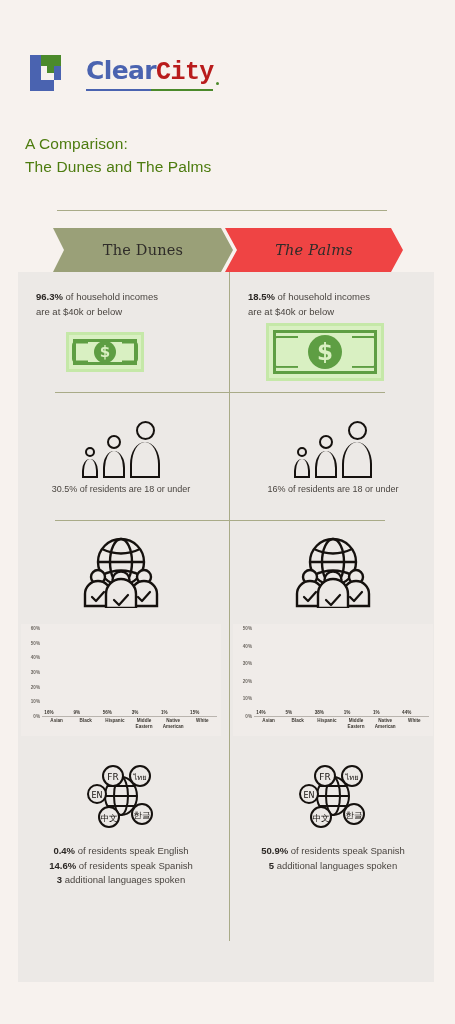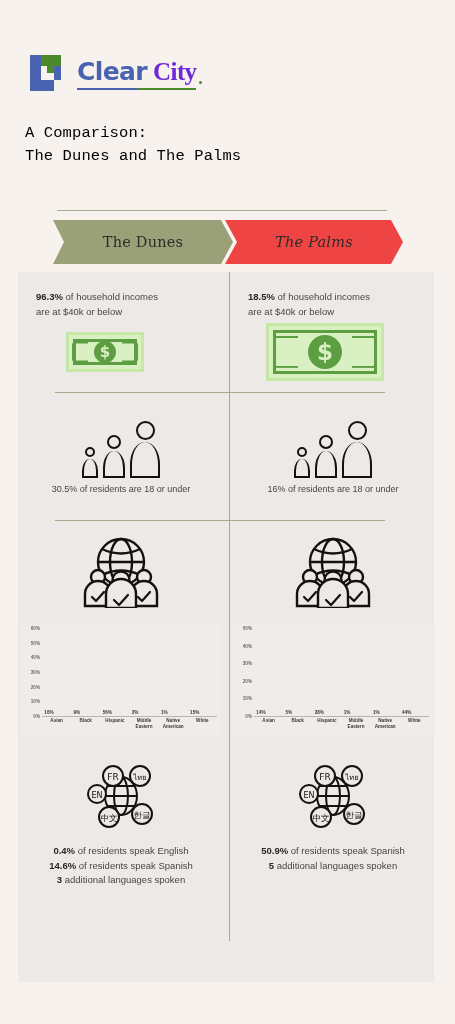--- a/index.html
+++ b/index.html
@@ -15,21 +15,21 @@
     position: relative;
   }
 
   
   .logo-block {
     position: absolute;
     left: 30px;
     top: 55px;
     display: flex;
     align-items: center;
-    gap: 16px;
+    gap: 25px;
   }
   .logo-mark {
     width: 31px;
     height: 36px;
     position: relative;
     flex: none;
   }
   .logo-wordmark {
     display: flex;
     align-items: baseline;
@@ -37,26 +37,25 @@
     padding-bottom: 4px;
   }
   .logo-word-clear {
     font-family: "DejaVu Sans", sans-serif;
     font-weight: bold;
     font-size: 25px;
     letter-spacing: -0.6px;
     color: #4a63b0;
   }
   .logo-word-city {
-    font-family: Liberation Serif, serif;
+    font-family: Liberation Mono, monospace;
     font-weight: bold;
     font-size: 25px;
     letter-spacing: -0.6px;
-    color: #6d28d9;
-    margin-left: 6px;
+    color: #b91c1c;
   }
   .logo-dot {
     width: 3px; height: 3px;
     background: #4b8a2b;
     border-radius: 50%;
     margin-left: 2px;
     align-self: flex-end;
     margin-bottom: 2px;
   }
   .logo-underline {
@@ -65,41 +64,41 @@
     height: 2px;
     display: flex;
   }
   .logo-underline span:first-child { flex: 1.05; background: #4a63b0; }
   .logo-underline span:last-child { flex: 1; background: #4b8a2b; }
 
   
   .page-title {
     position: absolute;
     left: 25px;
-    top: 122px;
-    font-family: Liberation Mono, monospace;
+    top: 132px;
+    font-family: Liberation Sans, sans-serif;
     font-size: 15.5px;
     line-height: 23px;
-    color: #000000;
+    color: #4d7c0f;
     letter-spacing: 0.1px;
   }
 
   
   .top-rule {
     position: absolute;
     left: 57px;
     top: 210px;
     width: 330px;
     height: 1px;
     background: #a9ab88;
   }
   .tabs {
     position: absolute;
     left: 53px;
-    top: 220px;
+    top: 228px;
     width: 350px;
     height: 34px;
   }
   .tab {
     position: absolute;
     top: 0;
     height: 44px;
     display: flex;
     align-items: center;
     justify-content: center;

